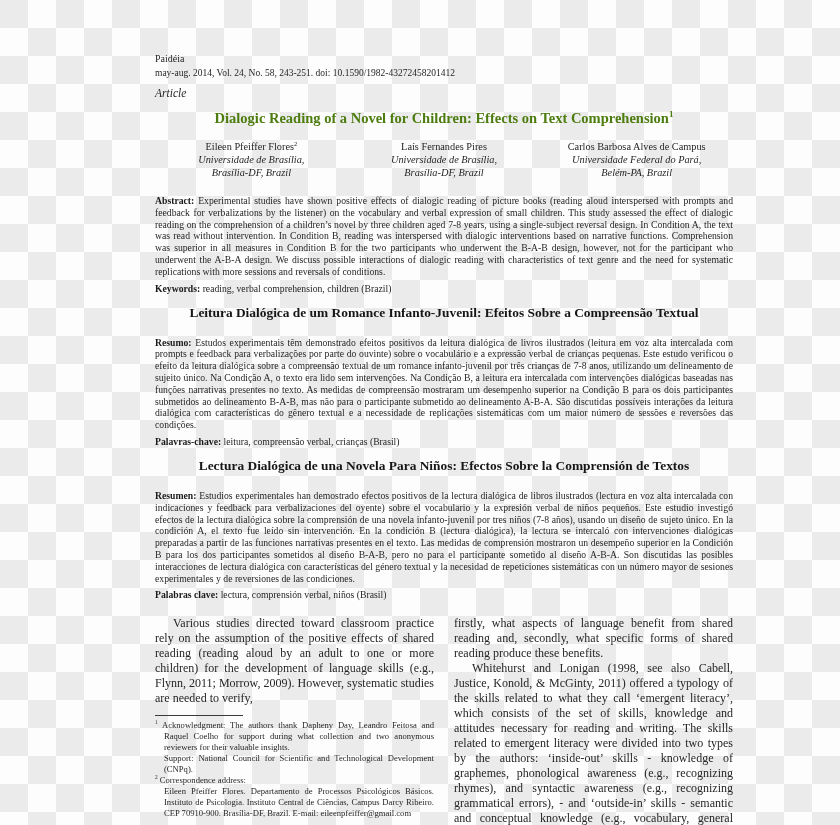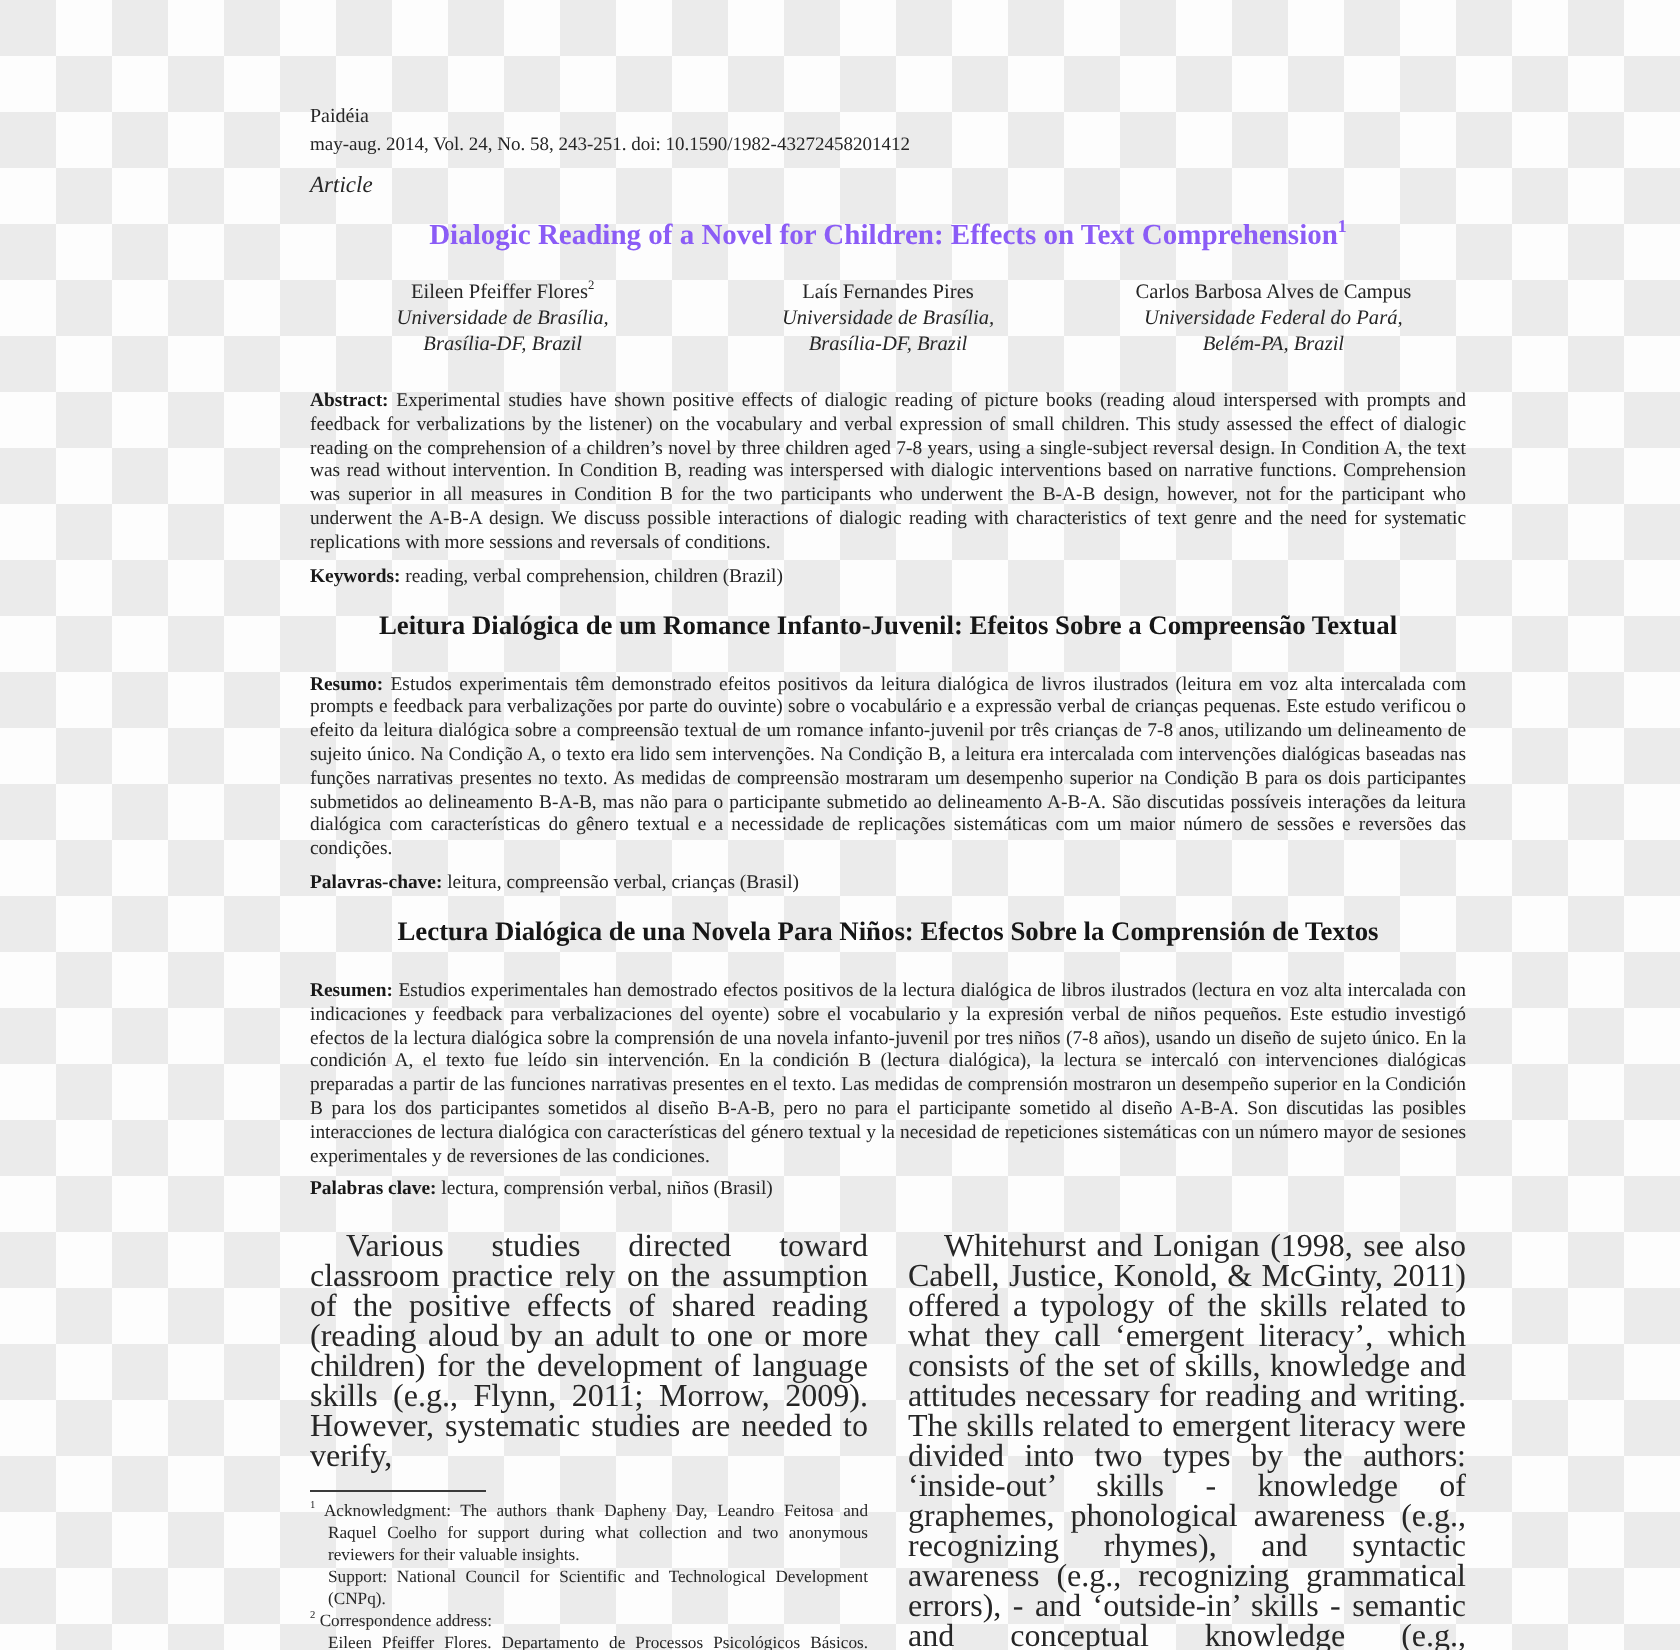--- a/index.html
+++ b/index.html
@@ -10,36 +10,36 @@
     font-family:"Liberation Serif","DejaVu Serif",serif;
     color:#262626;
     -webkit-font-smoothing:antialiased;
   }
   .page { margin-left:155px; width:578px; padding-top:52px; }
 
   .journal-name { font-size:10px; line-height:14px; }
   .journal-citation { font-size:9.5px; line-height:14px; }
   .article-label { text-align:left; font-style:italic; font-size:11.5px; margin-top:7px; }
 
-  h1.title { text-align:center; font-size:14.5px; font-weight:bold; color:#8b5cf6; margin:10px 0 0 0; line-height:18px; }
+  h1.title { text-align:center; font-size:14.5px; font-weight:bold; color:#4d7c0f; margin:10px 0 0 0; line-height:18px; }
   sup { font-size:0.62em; vertical-align:super; line-height:0; }
 
   .authors { display:flex; margin-top:13px; text-align:center; }
   .author { flex:1; font-size:10.3px; line-height:13px; }
   .affil { font-style:italic; }
 
   p.abstract { font-size:9.7px; line-height:11.8px; text-align:justify; margin:16px 0 0 0; }
   p.abstract b, p.keywords b { color:#191919; }
   p.keywords { font-size:9.7px; line-height:12px; margin:5px 0 0 0; }
 
   h2.section-title { text-align:center; font-size:13.4px; font-weight:bold; color:#161616; margin:9px 0 0 0; line-height:17px; }
 
   .columns { display:flex; gap:20px; margin-top:15px; }
   .col { flex:1; min-width:0; }
-  p.body-par { font-size:16px; line-height:15px; text-align:justify; margin:0; }
+  p.body-par { font-size:12px; line-height:15px; text-align:justify; margin:0; }
   p.body-par.indent { text-indent:18px; }
 
   .footnotes { margin-top:9px; font-size:8.6px; line-height:11px; text-align:justify; }
   .fn-rule { width:88px; border-top:1px solid #3a3a3a; margin-bottom:4px; }
   .footnotes p { margin:0; }
   .fn-marked { padding-left:9px; text-indent:-9px; }
   .fn-cont { padding-left:9px; }
 </style>
 </head>
 <body>
@@ -89,17 +89,18 @@
       <p class="body-par indent">Various studies directed toward classroom practice rely on the assumption of the positive effects of shared reading (reading aloud by an adult to one or more children) for the development of language skills (e.g., Flynn, 2011; Morrow, 2009). However, systematic studies are needed to verify,</p>
       <div class="footnotes">
         <div class="fn-rule"></div>
         <p class="fn-marked"><sup>1</sup> <span>Acknowledgment: The authors thank Dapheny Day, Leandro Feitosa and Raquel Coelho for support during what collection and two anonymous reviewers for their valuable insights.</span></p>
         <p class="fn-cont">Support: National Council for Scientific and Technological Development (CNPq).</p>
         <p class="fn-marked"><sup>2</sup> <span>Correspondence address:</span></p>
         <p class="fn-cont">Eileen Pfeiffer Flores. Departamento de Processos Psicológicos Básicos. Instituto de Psicologia. Instituto Central de Ciências, Campus Darcy Ribeiro. CEP 70910-900. Brasília-DF, Brazil. E-mail: eileenpfeiffer@gmail.com</p>
       </div>
     </div>
     <div class="col">
+      <p class="body-par">firstly, what aspects of language benefit from shared reading and, secondly, what specific forms of shared reading produce these benefits.</p>
       <p class="body-par indent">Whitehurst and Lonigan (1998, see also Cabell, Justice, Konold, &amp; McGinty, 2011) offered a typology of the skills related to what they call ‘emergent literacy’, which consists of the set of skills, knowledge and attitudes necessary for reading and writing. The skills related to emergent literacy were divided into two types by the authors: ‘inside-out’ skills - knowledge of graphemes, phonological awareness (e.g., recognizing rhymes), and syntactic awareness (e.g., recognizing grammatical errors), - and ‘outside-in’ skills - semantic and conceptual knowledge (e.g., vocabulary, general knowledge), comprehension of narratives, knowledge of the conventions of the printed word</p>
     </div>
   </div>
 
 </div>
 
 </body></html>

